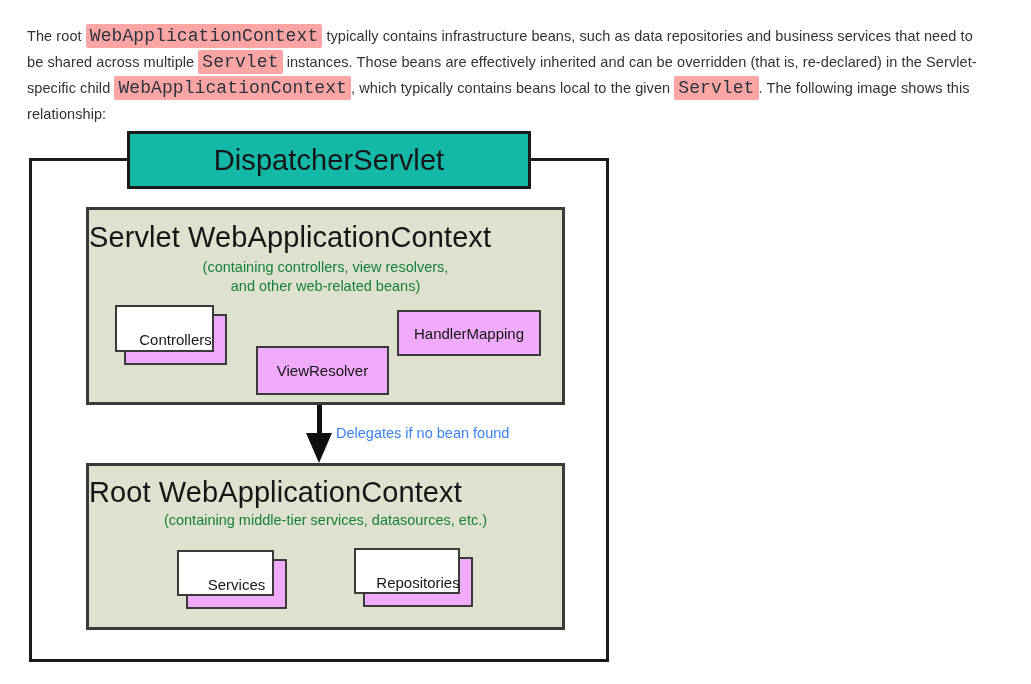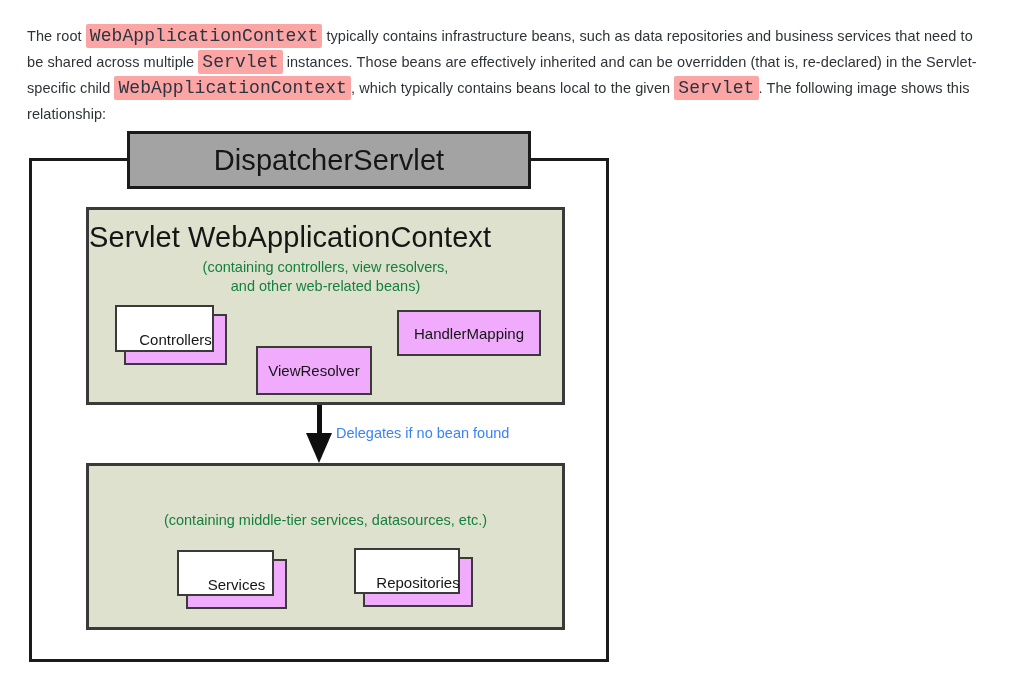--- a/index.html
+++ b/index.html
@@ -59,21 +59,21 @@
     box-sizing: border-box;
   }
 
   
   .dispatcher-box {
     position: absolute;
     left: 127px;
     top: 131px;
     width: 404px;
     height: 58px;
-    background: #a3a3a3;
+    background: #14b8a6;
     border: 3px solid #1b1b1b;
     box-sizing: border-box;
     display: flex;
     align-items: center;
     justify-content: center;
     z-index: 4;
   }
   .dispatcher-title {
     font-size: 29px;
     color: #161616;
@@ -148,21 +148,21 @@
     top: -11px;
     width: 100%;
     height: 100%;
     background: #ffffff;
     border: 2px solid #3a3a38;
     box-sizing: border-box;
     z-index: -1;
   }
 
   .bean-controllers   { left: 124px; top: 314px; width: 103px; height: 51px; }
-  .bean-viewresolver  { left: 256px; top: 346px; width: 116px; height: 49px; }
+  .bean-viewresolver  { left: 256px; top: 346px; width: 133px; height: 49px; }
   .bean-handlermapping{ left: 391px; top: 310px; width: 144px; height: 46px; margin-left: 6px; }
   .bean-services      { left: 186px; top: 559px; width: 101px; height: 50px; }
   .bean-repositories  { left: 363px; top: 557px; width: 110px; height: 50px; }
 
   
   .arrow-shaft {
     position: absolute;
     left: 317px;
     top: 405px;
     width: 5px;
@@ -220,20 +220,21 @@
 
   <div class="bean bean-handlermapping">
     <span>HandlerMapping</span>
   </div>
 
   <div class="arrow-shaft"></div>
   <div class="arrow-head"></div>
   <div class="arrow-label">Delegates if no bean found</div>
 
   <div class="ctx-box ctx-root">
+    <div class="ctx-title">Root WebApplicationContext</div>
     <div class="ctx-sub">(containing middle-tier services, datasources, etc.)</div>
   </div>
 
   <div class="bean stacked bean-services">
     <span>Services</span>
   </div>
 
   <div class="bean stacked bean-repositories">
     <span>Repositories</span>
   </div>

